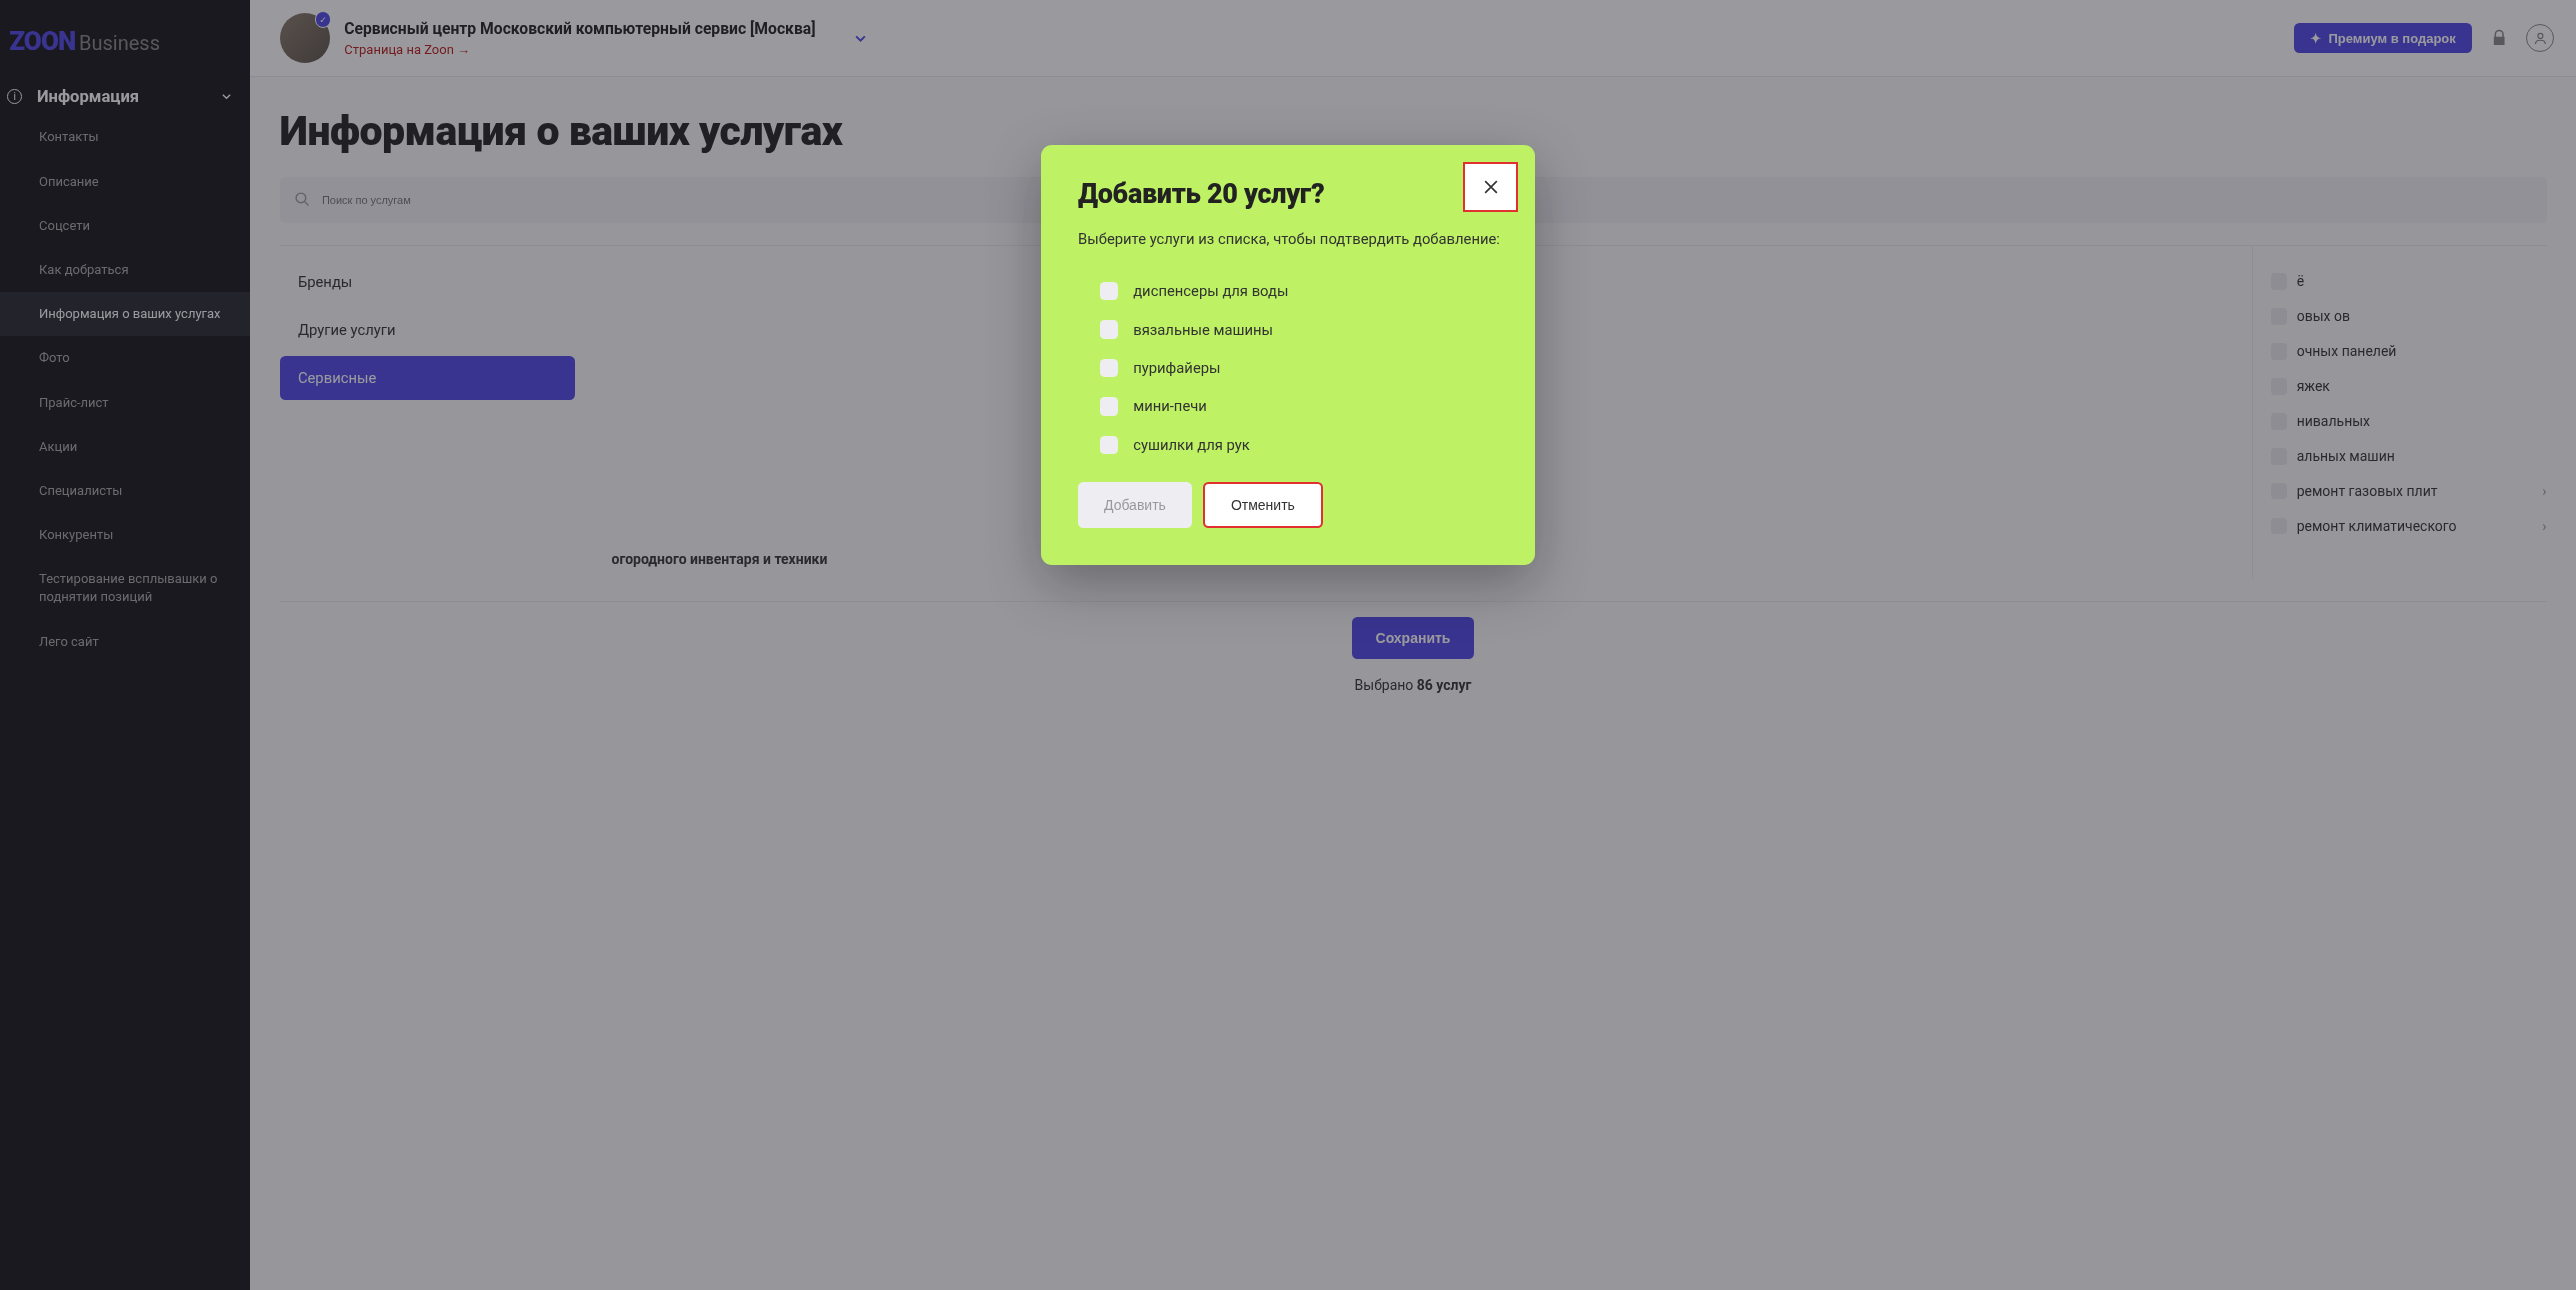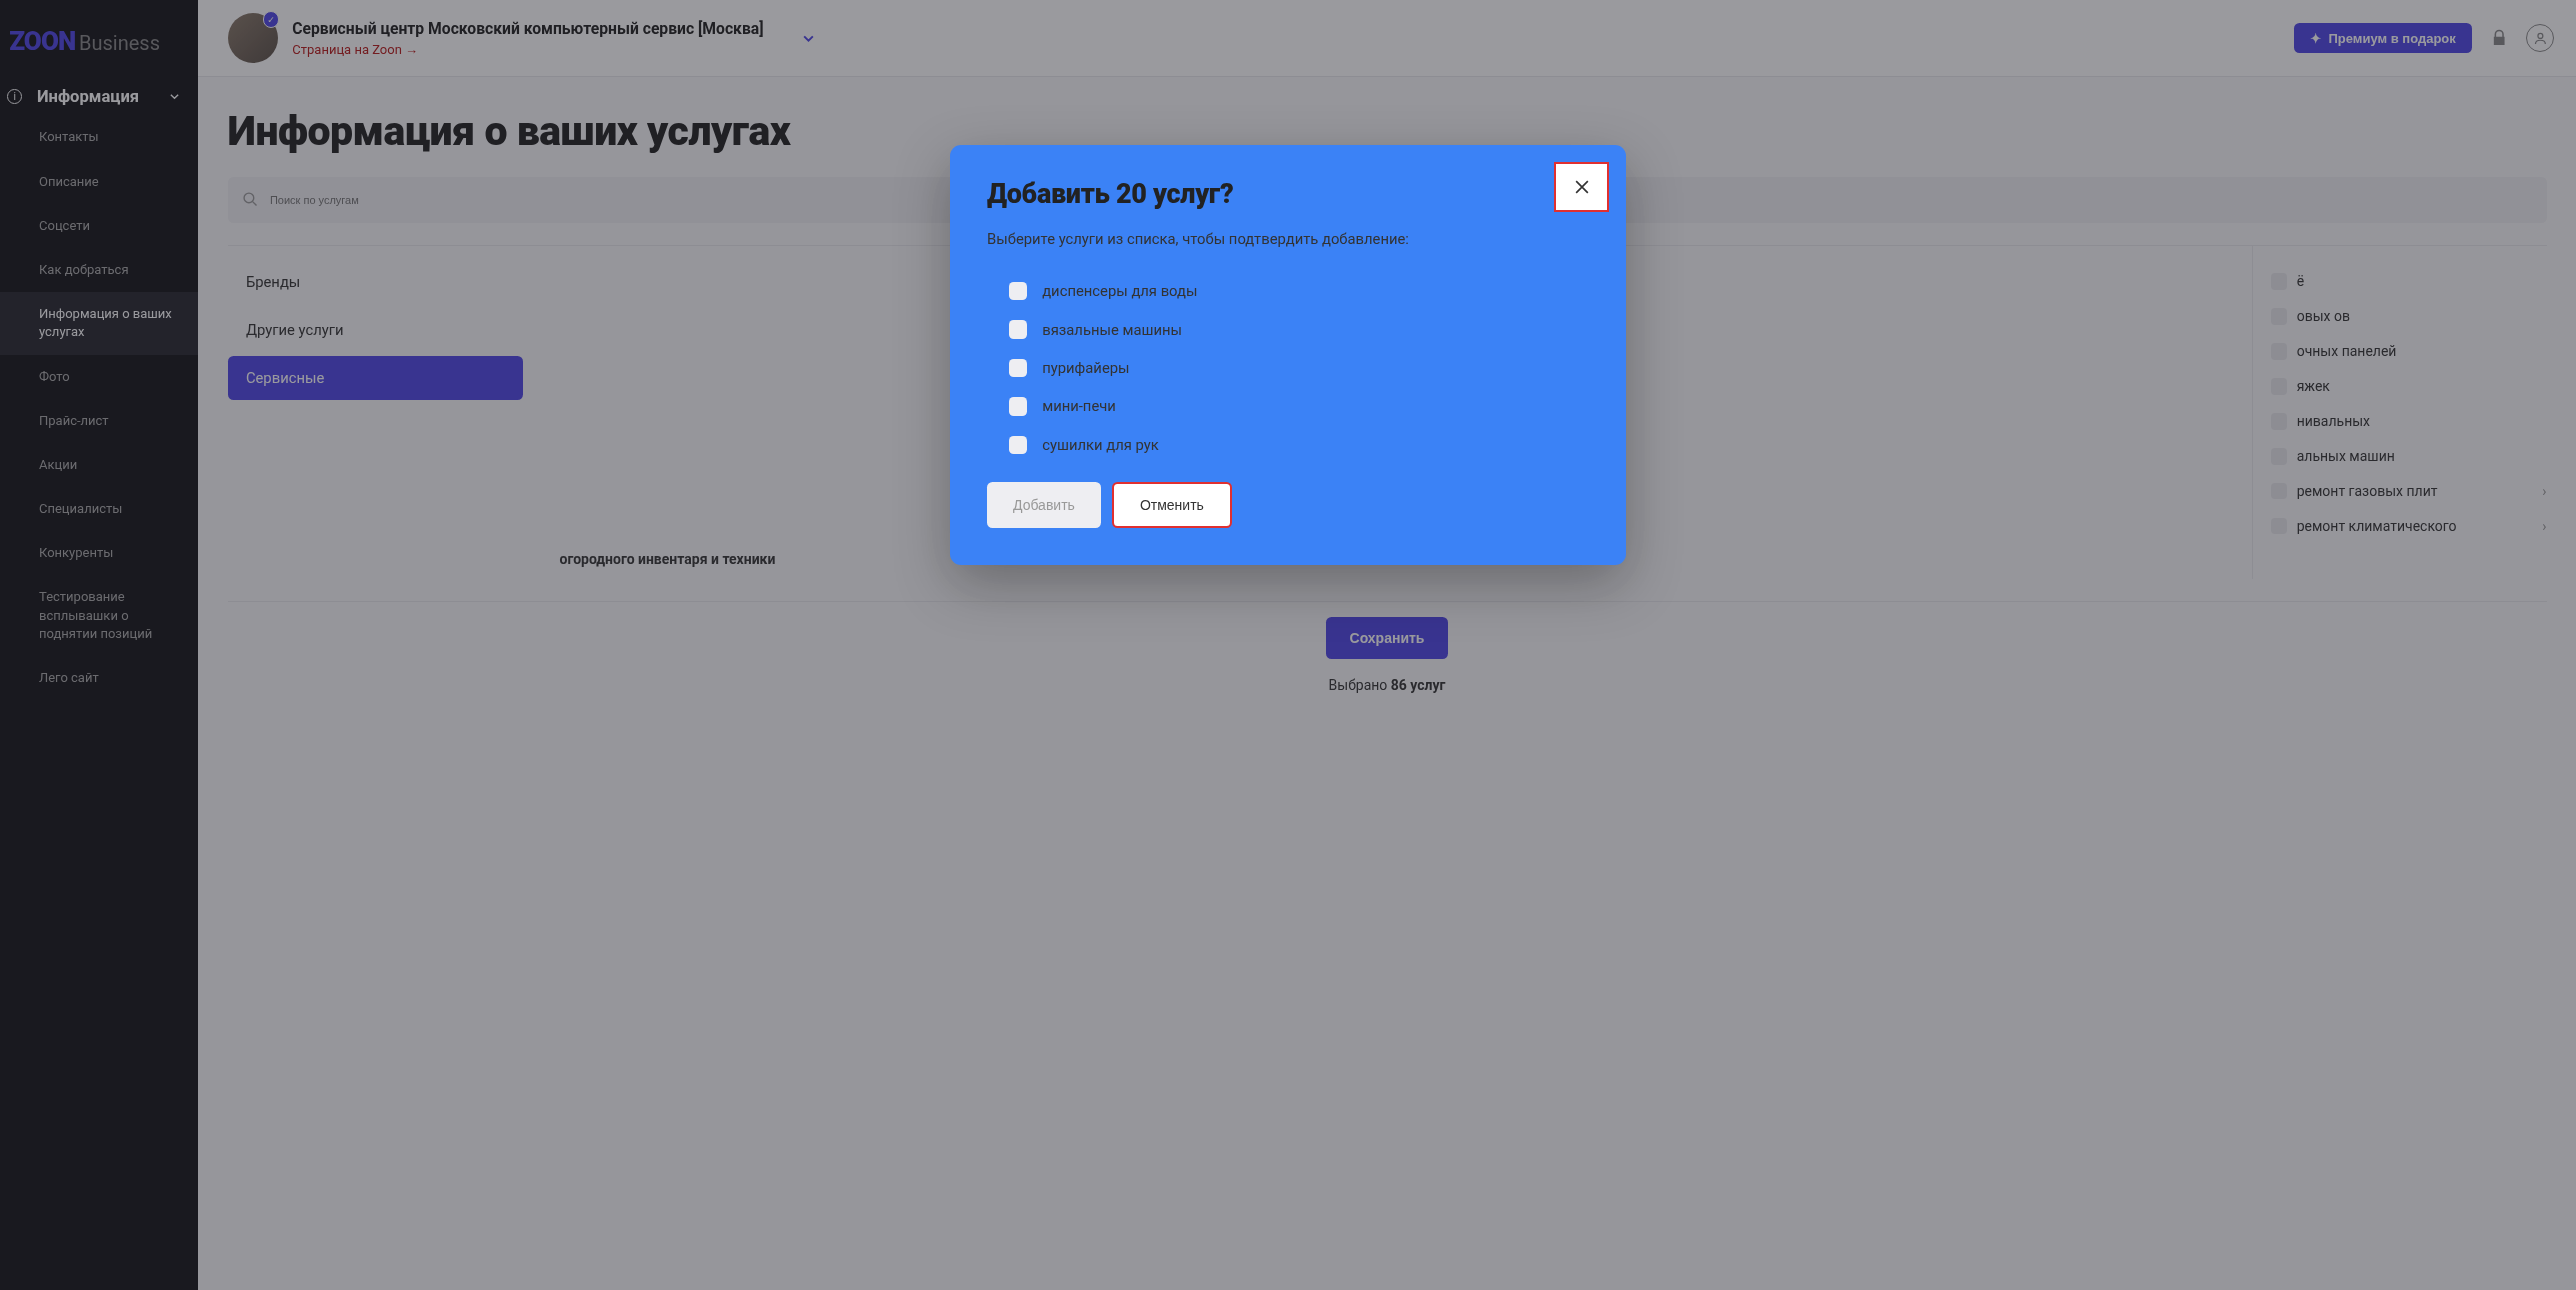--- a/index.html
+++ b/index.html
@@ -1,21 +1,21 @@
 <!DOCTYPE html>
 <html style="font-size:14.8px"><head>
 <meta charset="utf-8">
 <style>
 * { margin: 0; padding: 0; box-sizing: border-box; }
 body { font-family: -apple-system, BlinkMacSystemFont, 'Segoe UI', Roboto, Arial, sans-serif; background: #f8f8fa; overflow: hidden; }
 
 .app { display: flex; height: 100vh; width: 100vw; }
 
 
-.sidebar { width: 198px; background: #141418; color: #fff; flex-shrink: 0; display: flex; flex-direction: column; }
+.sidebar { width: 250px; background: #141418; color: #fff; flex-shrink: 0; display: flex; flex-direction: column; }
 .logo-area { padding: 26px 18.4px 22px 9.2px; }
 .logo { display: flex; align-items: baseline; gap: 3.7px; }
 .logo-zoon { font-size: 26px; font-weight: 900; color: #4f46e5; letter-spacing: -0.9px; }
 .logo-business { font-size: 20px; font-weight: 400; color: #888; }
 
 .nav-section-header { display: flex; align-items: center; padding: 9.2px 18.4px 9.2px 7.4px; cursor: pointer; }
 .nav-section-header .icon-info { width: 14.8px; height: 14.8px; border: 1.4px solid #fff; border-radius: 50%; display: flex; align-items: center; justify-content: center; font-size: 10px; margin-right: 14.8px; flex-shrink: 0; }
 .nav-section-title { font-size: 16.6px; font-weight: 700; flex: 1; }
 .chevron { width: 11px; height: 11px; }
 
@@ -59,21 +59,21 @@
 .right-row .chev { margin-left: auto; color: #999; }
 .mid-row { padding: 9.2px 0; font-size: 14px; color: #333; line-height:1.4;font-weight:bold; }
 
 .footer-row { display: flex; align-items: center; gap: 18.4px; margin-top: 22px; padding-top: 14.8px; border-top: 0.9px solid #e8e8ec; flex-direction: column; }
 .save-btn { background: #4f46e5; color: #fff; border: none; padding: 13px 24px; border-radius: 5.5px; font-size: 14px; font-weight: 600; cursor: pointer; }
 .selected-text { font-size: 14px; color: #333; }
 .selected-text b { font-weight: 700; }
 
 
 .overlay { position: fixed; inset: 0; background: rgba(30,30,40,0.45); display: flex; align-items: flex-start; justify-content: center; padding-top: 145px; z-index: 100; }
-.modal { width: 676px; background: #3b82f6; border-radius: 11px; padding: 33px 22px 37px 37px; position: relative; box-shadow: 0 18.4px 55px rgba(0,0,0,0.3); }
+.modal { width: 494px; background: #bef264; border-radius: 11px; padding: 33px 22px 37px 37px; position: relative; box-shadow: 0 18.4px 55px rgba(0,0,0,0.3); }
 .modal-title { font-size: 27px; font-weight: 900; color: #222; margin-bottom: 20px; letter-spacing:-0.3px; }
 .modal-close { position: absolute; top: 16.6px; right: 16.6px; width: 55px; height: 50px; border: 2.3px solid #e03030; display: flex; align-items: center; justify-content: center; cursor: pointer; background:#fff; }
 .modal-close svg { width: 20px; height: 20px; stroke: #333; stroke-width: 2; }
 .modal-subtitle { font-size: 14.8px; color: #333; margin-bottom: 34px; }
 .modal-list { display: flex; flex-direction: column; gap: 20px; margin-bottom: 28px; }
 .modal-item { display: flex; align-items: center; gap: 14.8px; padding-left: 22px; }
 .modal-item .cb { width: 18.4px; height: 18.4px; border-radius: 4.6px; background: #eeeef2; flex-shrink: 0; }
 .modal-item-label { font-size: 14.8px; color: #333; }
 .modal-actions { display: flex; gap: 11px; }
 .modal-btn { padding: 13px 26px; border-radius: 5.5px; font-size: 14px; border: none; cursor: pointer; }

